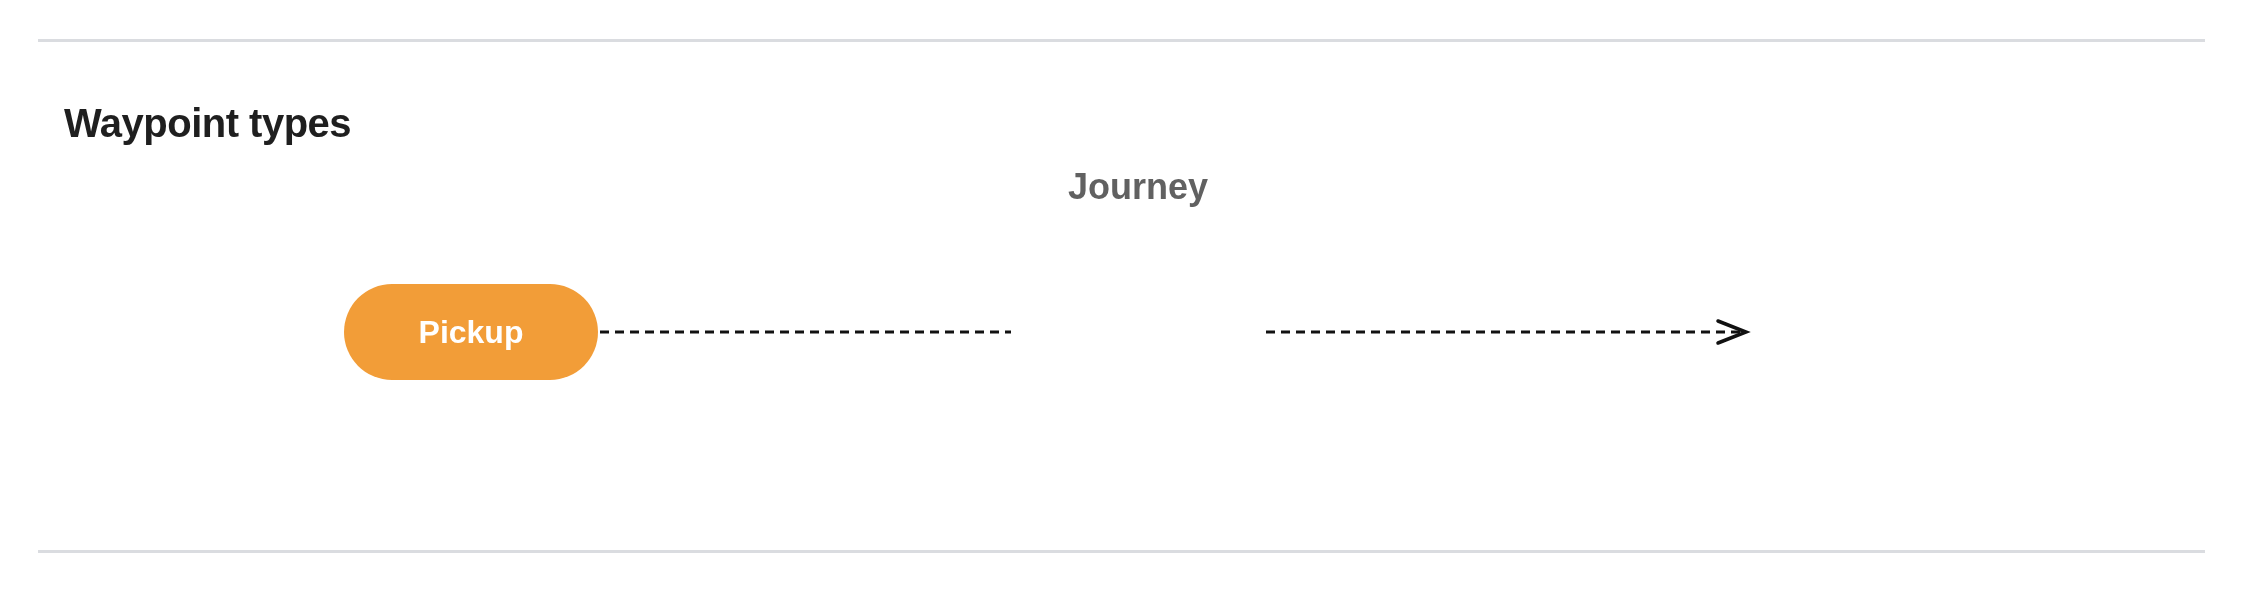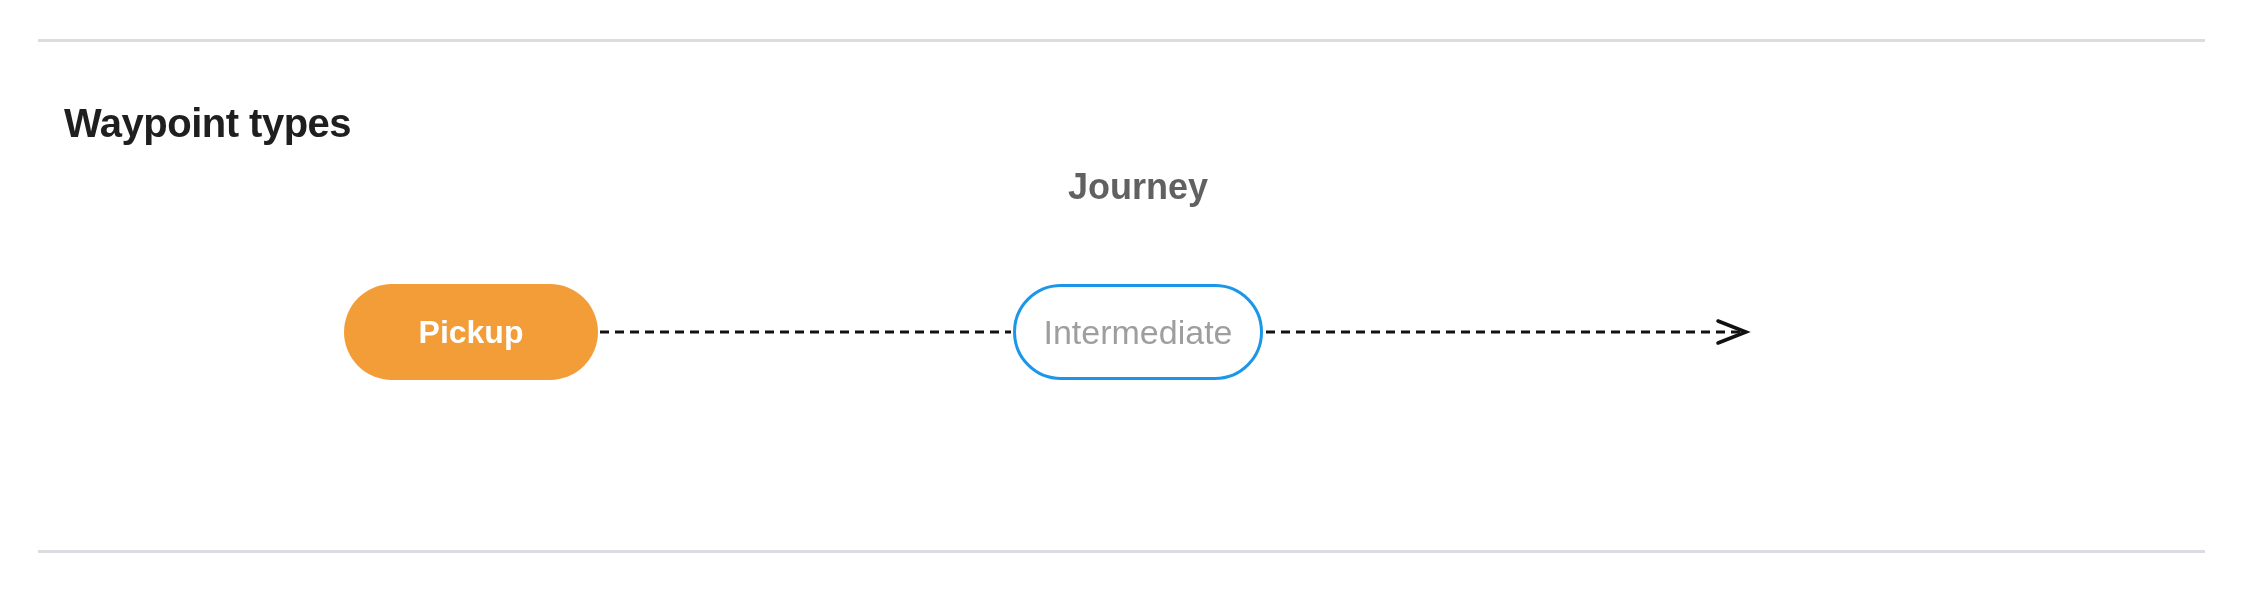--- a/index.html
+++ b/index.html
@@ -108,18 +108,17 @@
   <div class="group-label">Journey</div>
 
   <svg class="edges-layer" viewBox="0 0 2245 592" xmlns="http://www.w3.org/2000/svg">
     <line class="edge" x1="600" y1="332" x2="1011" y2="332"></line>
     <line class="edge" x1="1266" y1="332" x2="1740" y2="332"></line>
     <polyline class="arrowhead" points="1718,321 1746,332 1718,343"></polyline>
   </svg>
 
   <div class="node filled pickup">Pickup</div>
 
-  <div class="node outlined intermediate">Intermediate</div>
 
 
   <div class="divider bottom"></div>
 
 </div>
 
 </body></html>

